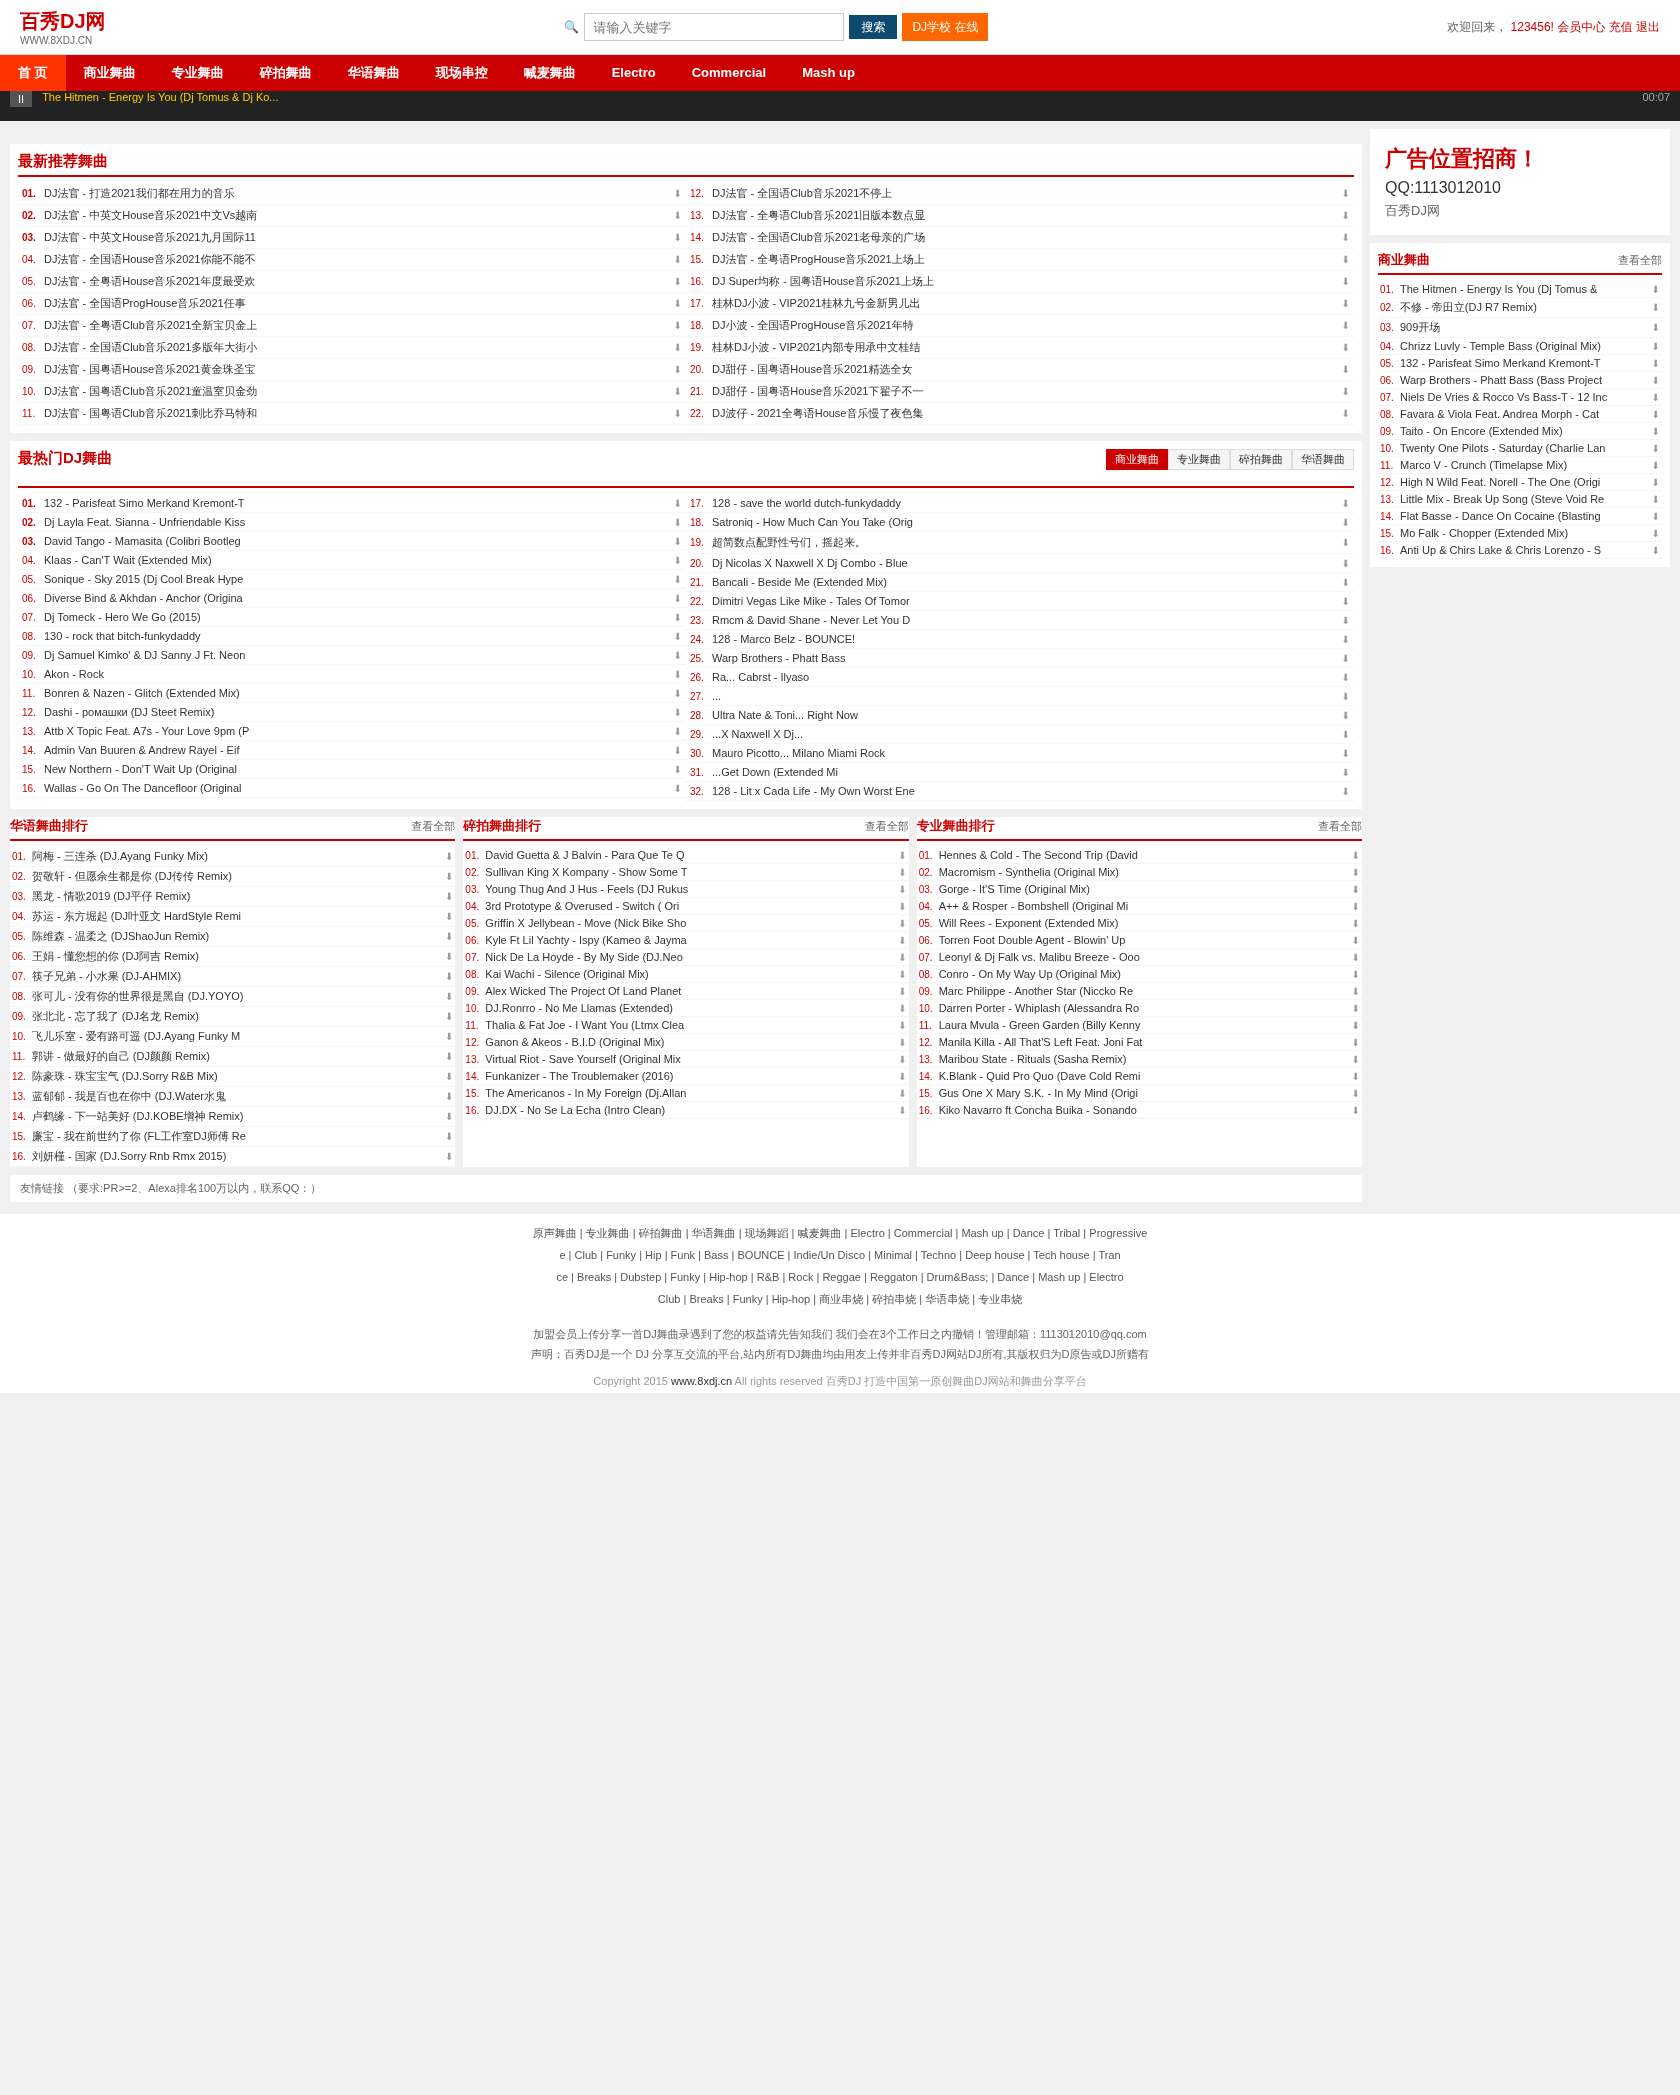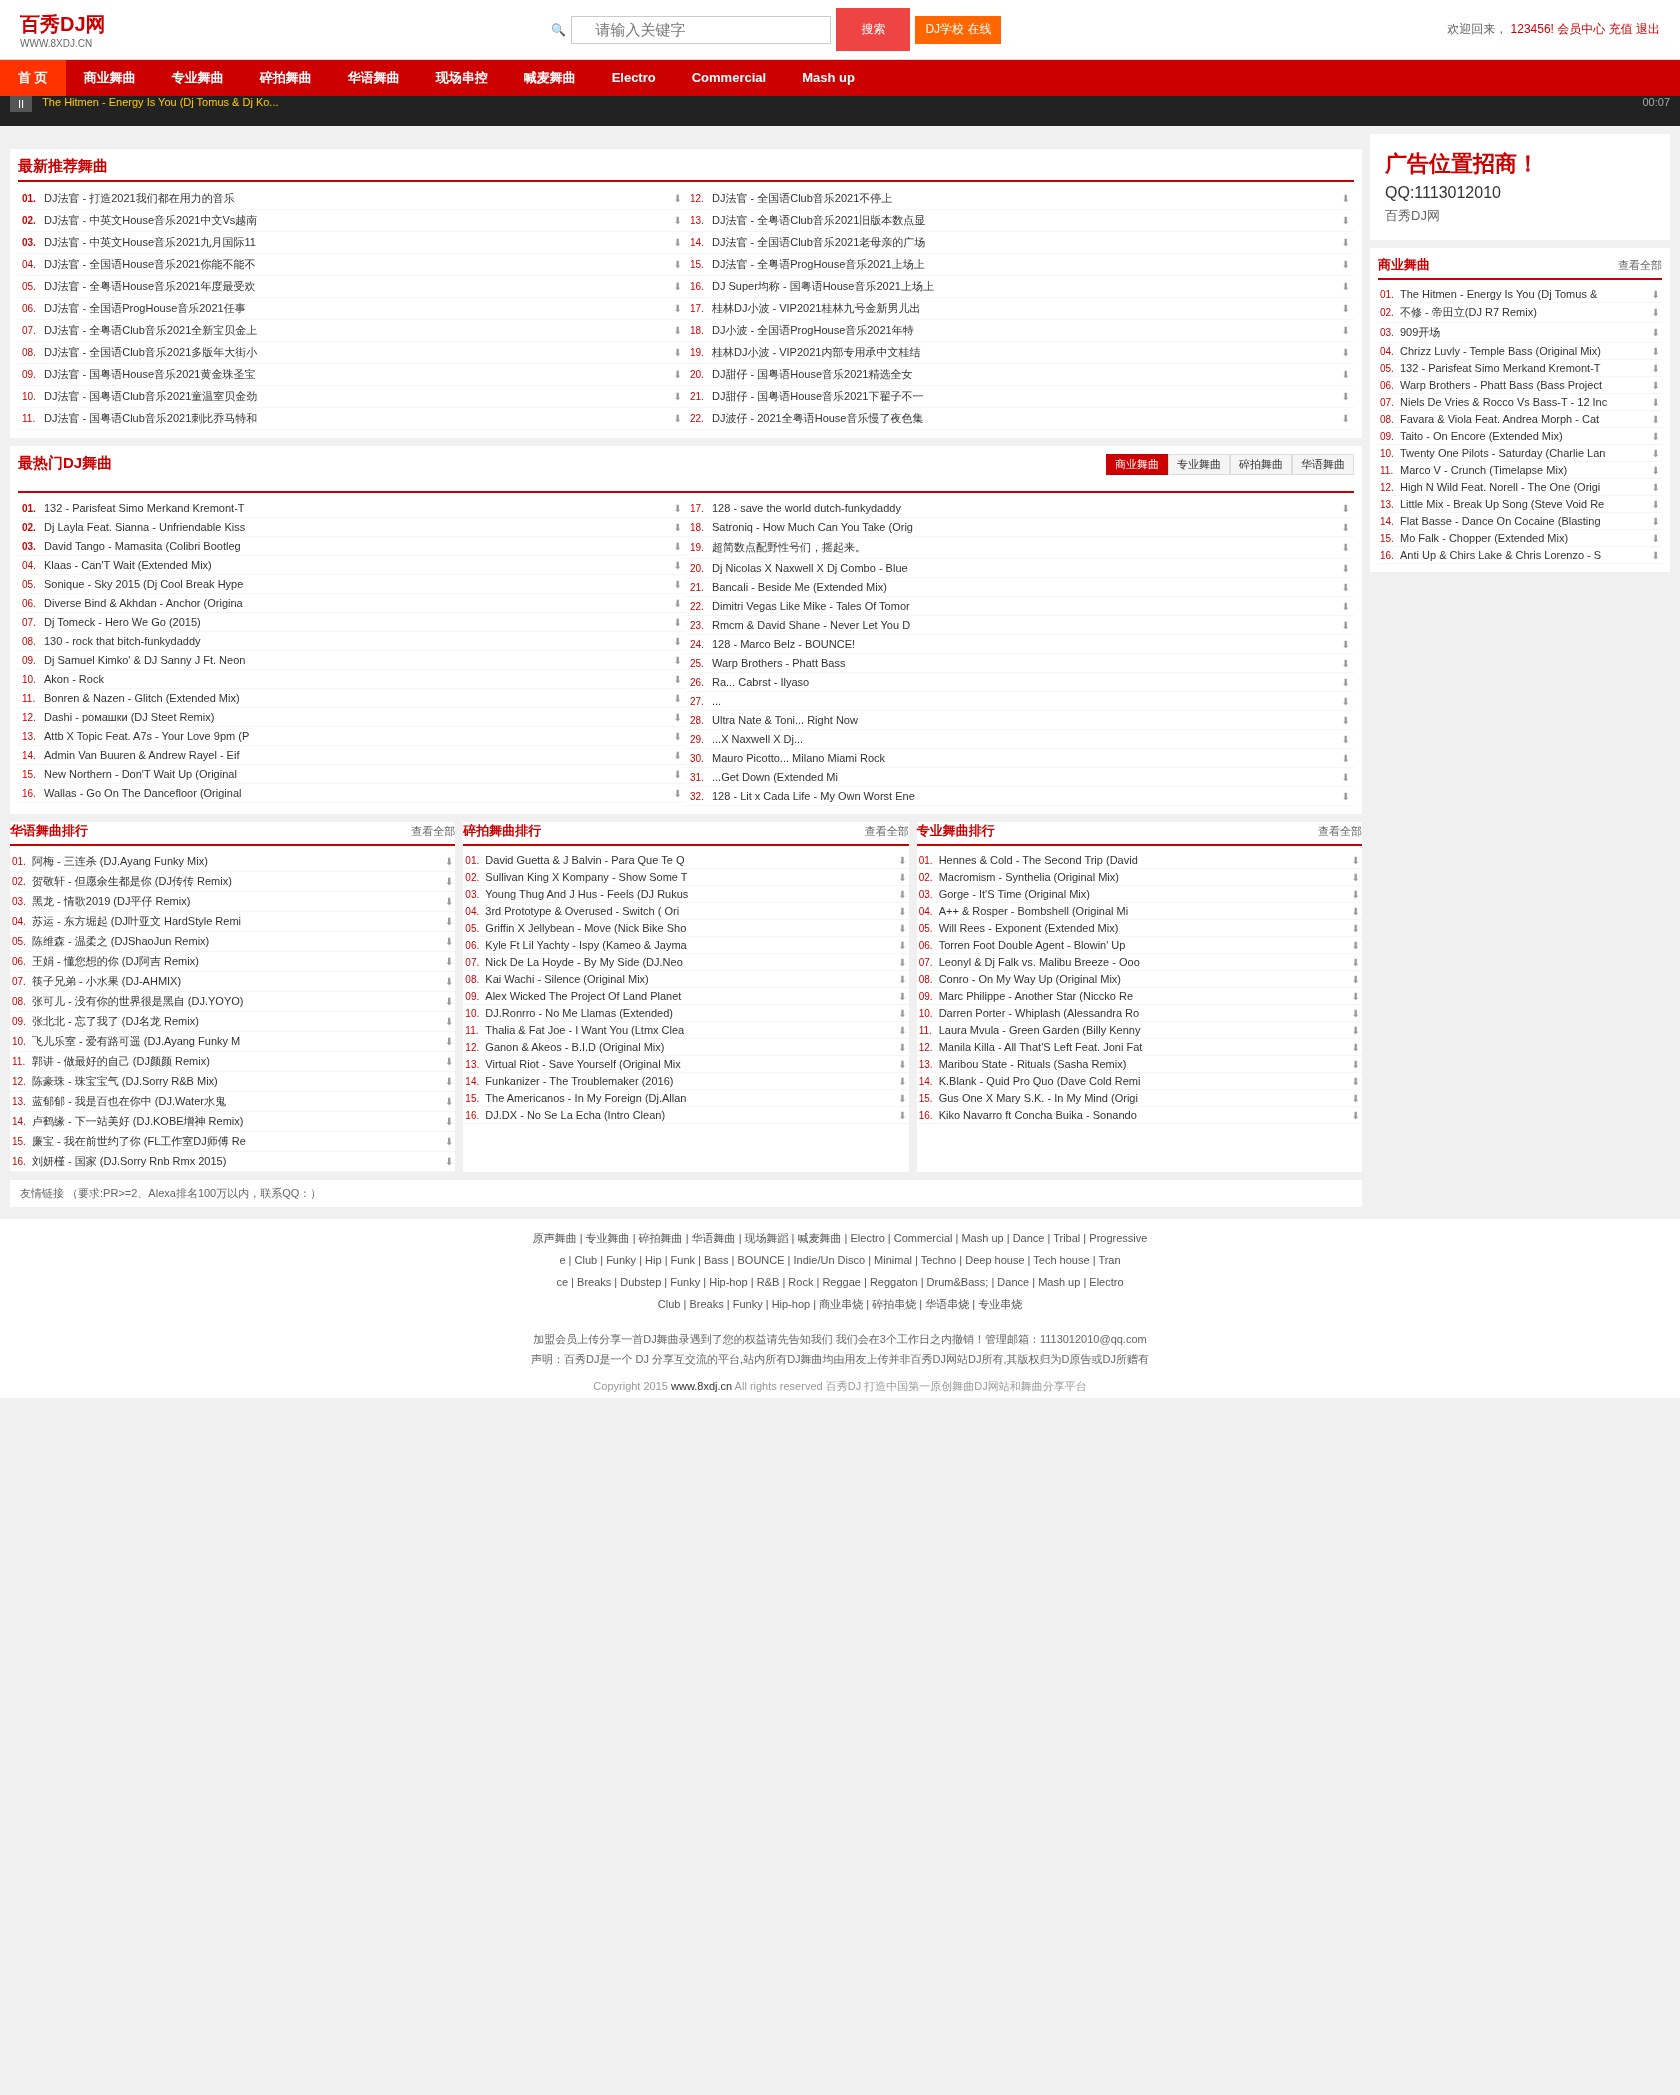--- a/index.html
+++ b/index.html
@@ -4,22 +4,22 @@
   <style>
     * { margin: 0; padding: 0; box-sizing: border-box; }
     body { font-family: Arial, 'Microsoft YaHei', sans-serif; font-size: 12px; background: #f0f0f0; color: #333; width: 1680px; }
     a { text-decoration: none; color: #333; }
     
     
     .header { background: #fff; padding: 8px 20px; display: flex; align-items: center; justify-content: space-between; border-bottom: 1px solid #ddd; }
     .logo { font-size: 20px; font-weight: bold; color: #cc0000; }
     .logo-sub { font-size: 10px; color: #666; }
     .search-bar { display: flex; align-items: center; gap: 5px; }
-    .search-input { width: 260px; height: 28px; border: 1px solid #ccc; padding: 0 23px; font-size: 15px; }
-    .search-btn { background: #ef4444; color: #fff; border: none; padding: 4px 25px; height: 43px; cursor: pointer; font-size: 12px; }
+    .search-input { width: 260px; height: 28px; border: 1px solid #ccc; padding: 0 8px; font-size: 13px; }
+    .search-btn { background: #0c4a6e; color: #fff; border: none; padding: 4px 12px; height: 24px; cursor: pointer; font-size: 12px; }
     .dj-btn { background: #ff6600; color: #fff; border: none; padding: 4px 10px; height: 28px; cursor: pointer; font-size: 12px; }
     .user-info { font-size: 12px; color: #666; }
     .user-info a { color: #cc0000; text-align: center; }
     
     
     .nav { background: #cc0000; display: flex; align-items: center; height: 36px; }
     .nav-item { color: #fff; padding: 0 18px; line-height: 36px; cursor: pointer; font-size: 13px; font-weight: bold; }
     .nav-item.active { background: #ff3300; }
     
     

